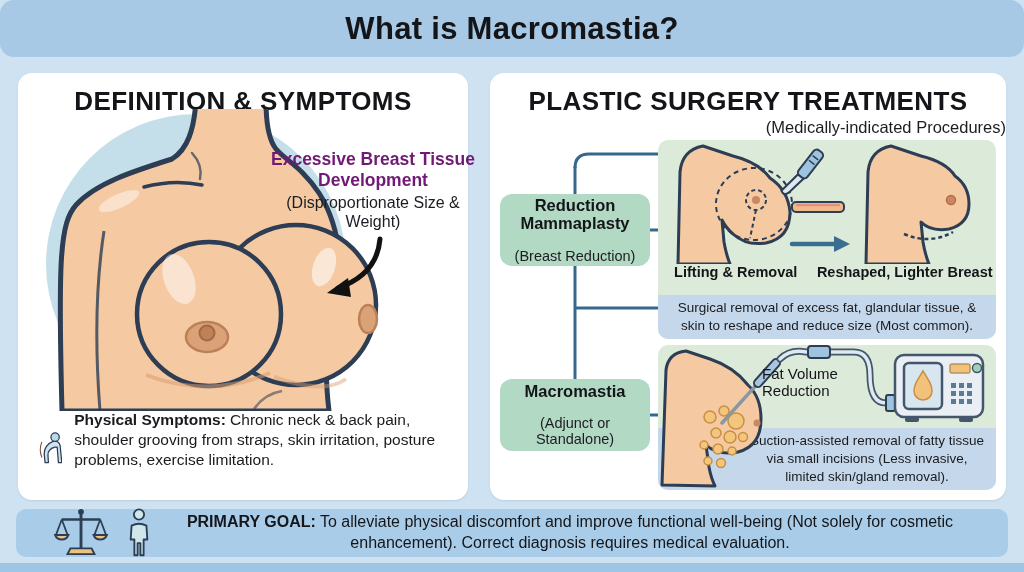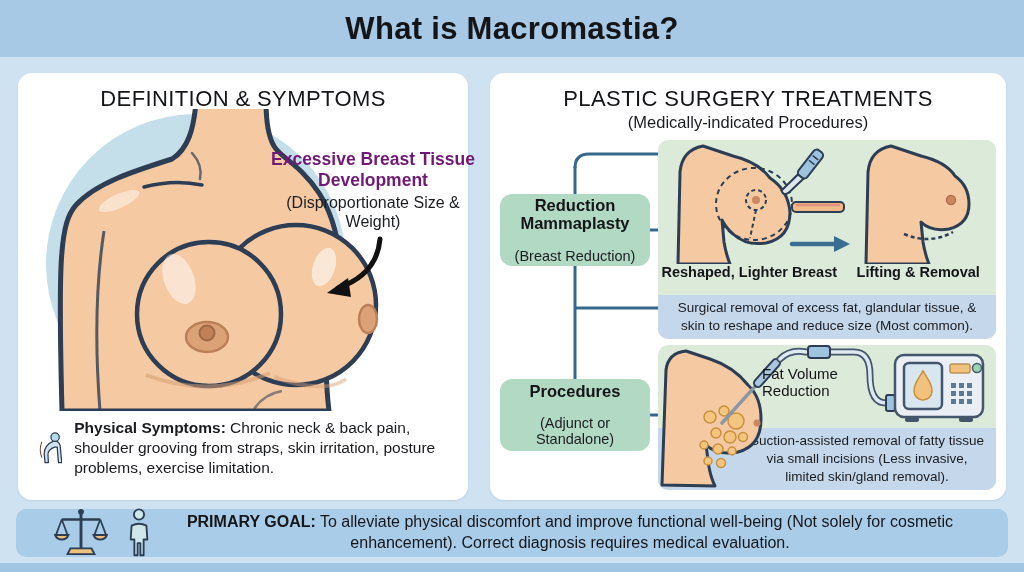--- a/index.html
+++ b/index.html
@@ -1,38 +1,38 @@
 <!DOCTYPE html>
 <html><head>
 <meta charset="utf-8">
 <style>
   html,body{margin:0;padding:0;}
   body{font-family:"Liberation Sans","DejaVu Sans",sans-serif;background:#cfe2f1;}
   #stage{position:relative;width:1024px;height:572px;background:#cfe2f1;overflow:hidden;color:#17181c;}
 
   
   .header{position:absolute;left:0;top:0;width:1024px;height:57px;background:#a7c9e6;
-          display:flex;align-items:center;justify-content:center;}
+          display:flex;align-items:center;justify-content:center;border-radius:14px;}
   .header .title{font-size:31px;font-weight:800;letter-spacing:.3px;color:#141518;}
 
   
   .card{position:absolute;background:#fff;border-radius:14px;box-shadow:0 1px 2px rgba(40,70,100,.12);}
   #card-left{left:18px;top:73px;width:450px;height:427px;}
   #card-right{left:490px;top:73px;width:516px;height:427px;}
 
-  .panel-heading{margin-top:13px;text-align:center;font-size:22px;font-weight:400;letter-spacing:.4px;color:#141518;}
-  .panel-subheading{text-align:center;font-size:16.5px;margin-top:1px;color:#1c1d22;}
+  .panel-heading{margin-top:13px;text-align:center;font-size:26px;font-weight:700;letter-spacing:.4px;color:#141518;}
+  .panel-subheading{text-align:right;font-size:16.5px;margin-top:1px;color:#1c1d22;}
 
   
   #torso-illustration{position:absolute;left:6px;top:36px;width:360px;height:302px;}
   #annotation{position:absolute;left:252px;top:76px;width:206px;text-align:center;line-height:1.2;}
   #annotation .ann-bold{font-size:17.5px;font-weight:800;color:#701a75;}
   #annotation .ann-note{font-size:16px;margin-top:2px;color:#1c1d22;}
   #annotation-arrow{position:absolute;left:292px;top:160px;width:84px;height:72px;}
-  #symptoms-row{position:absolute;left:20px;bottom:14px;width:414px;display:flex;gap:12px;align-items:center;}
+  #symptoms-row{position:absolute;left:20px;bottom:14px;width:414px;display:flex;gap:12px;}
   #symptoms-text{font-size:15.5px;line-height:1.3;color:#1a1b1f;}
   #symptoms-text .sym-label{font-weight:800;}
 
   
   #connector-layer{position:absolute;left:0;top:0;width:516px;height:427px;z-index:0;}
   .treat-box{position:absolute;left:10px;width:150px;height:72px;background:#b2d9c3;border-radius:12px;
              display:flex;flex-direction:column;align-items:center;justify-content:center;z-index:2;text-align:center;}
   #treat-box-1{top:121px;}
   #treat-box-2{top:306px;}
   .treat-name{font-size:16.5px;font-weight:800;line-height:1.12;color:#141518;}
@@ -129,21 +129,21 @@
       <path d="M 85,235 L 170,235" fill="none" stroke="#36688c" stroke-width="3"></path>
       <path d="M 158,157 L 170,157" fill="none" stroke="#36688c" stroke-width="3"></path>
       <path d="M 158,342 L 170,342" fill="none" stroke="#36688c" stroke-width="3"></path>
     </svg>
 
     <div class="treat-box" id="treat-box-1">
       <div class="treat-name">Reduction Mammaplasty</div>
       <div class="treat-note">(Breast Reduction)</div>
     </div>
     <div class="treat-box" id="treat-box-2">
-      <div class="treat-name">Procedures</div>
+      <div class="treat-name">Macromastia</div>
       <div class="treat-note">(Adjunct or Standalone)</div>
     </div>
 
     <div class="illus-panel" id="panel-mammaplasty">
       <svg id="mammaplasty-svg" viewBox="0 0 338 122">
 
         <path d="M 20,122 L 22,30 Q 24,8 45,4 L 75,14 Q 100,20 112,36 Q 130,48 132,70 Q 132,96 108,101 Q 88,104 75,92 Q 68,86 64,78 L 66,100 Q 68,112 72,122 Z" fill="#f5c9a2" stroke="#2c3d54" stroke-width="3" stroke-linejoin="round"></path>
         <ellipse cx="96" cy="62" rx="38" ry="36" fill="none" stroke="#2c3d54" stroke-width="2" stroke-dasharray="5 4"></ellipse>
         <circle cx="98" cy="58" r="10" fill="none" stroke="#2c3d54" stroke-width="2" stroke-dasharray="4 3"></circle>
         <path d="M 98,68 L 92,96" fill="none" stroke="#2c3d54" stroke-width="2" stroke-dasharray="4 3"></path>
@@ -158,22 +158,22 @@
         <rect x="134" y="60" width="52" height="10" rx="4" fill="#f0b98a" stroke="#2c3d54" stroke-width="2"></rect>
         <line x1="138" y1="63" x2="182" y2="63" stroke="#e2927c" stroke-width="2.5"></line>
         <line x1="134" y1="102" x2="176" y2="102" stroke="#3a6e90" stroke-width="4.5" stroke-linecap="round"></line>
         <path d="M 176,94 L 192,102 L 176,110 Z" fill="#3a6e90"></path>
 
         <path d="M 208,122 L 210,30 Q 212,8 233,4 L 263,14 Q 288,20 297,34 Q 311,44 311,62 Q 311,82 291,87 Q 273,90 263,80 L 265,100 Q 267,112 271,122 Z" fill="#f5c9a2" stroke="#2c3d54" stroke-width="3" stroke-linejoin="round"></path>
         <circle cx="293" cy="58" r="4.5" fill="#c98762" stroke="#b0704f" stroke-width="1.5"></circle>
         <path d="M 246,92 Q 272,103 295,90" fill="none" stroke="#2c3d54" stroke-width="2.5" stroke-dasharray="4 3"></path>
       </svg>
       <div id="labels-row">
+        <div class="lbl" id="label-before">Lifting &amp; Removal</div>
         <div class="lbl" id="label-after">Reshaped, Lighter Breast</div>
-        <div class="lbl" id="label-before">Lifting &amp; Removal</div>
       </div>
       <div class="panel-caption" id="caption-mammaplasty">Surgical removal of excess fat, glandular tissue, &amp; skin to reshape and reduce size (Most common).</div>
     </div>
 
     <div class="illus-panel" id="panel-liposuction">
       <div class="panel-caption" id="caption-liposuction">Suction-assisted removal of fatty tissue via small incisions (Less invasive, limited skin/gland removal).</div>
       <div id="lipo-label">Fat Volume Reduction</div>
       <svg id="liposuction-svg" viewBox="0 0 338 145">
 
         <path d="M 4,140 L 8,25 Q 10,8 28,6 L 52,14 Q 76,22 90,40 Q 103,52 103,74 Q 103,101 80,107 Q 60,111 48,100 L 51,122 Q 53,133 57,141 Z" fill="#f5c9a2" stroke="#2c3d54" stroke-width="3" stroke-linejoin="round"></path>

